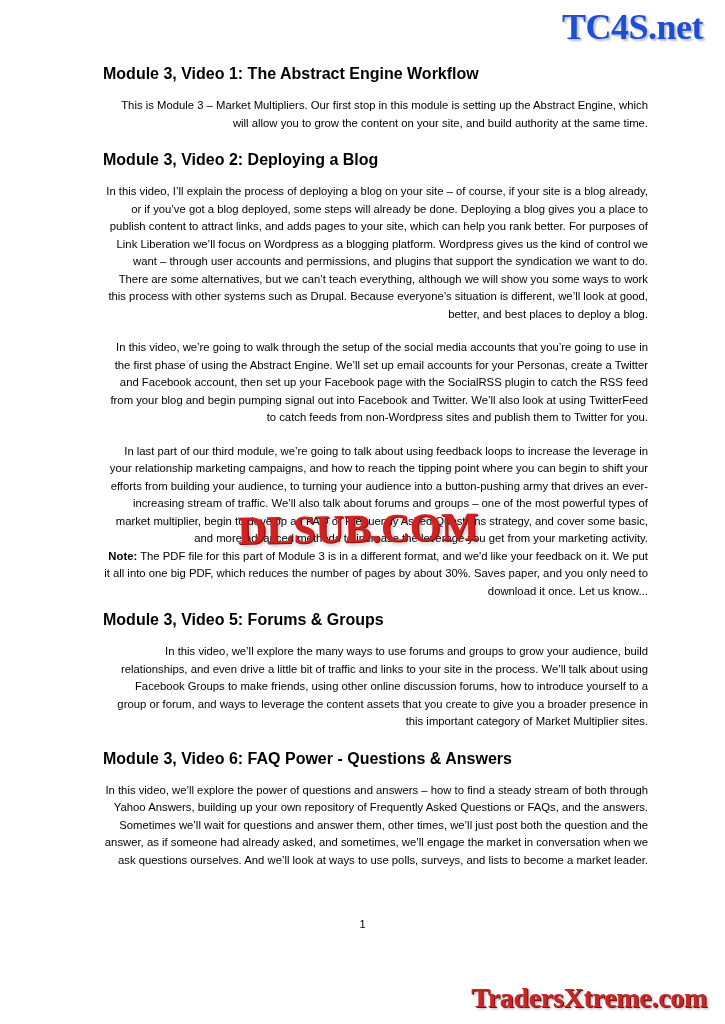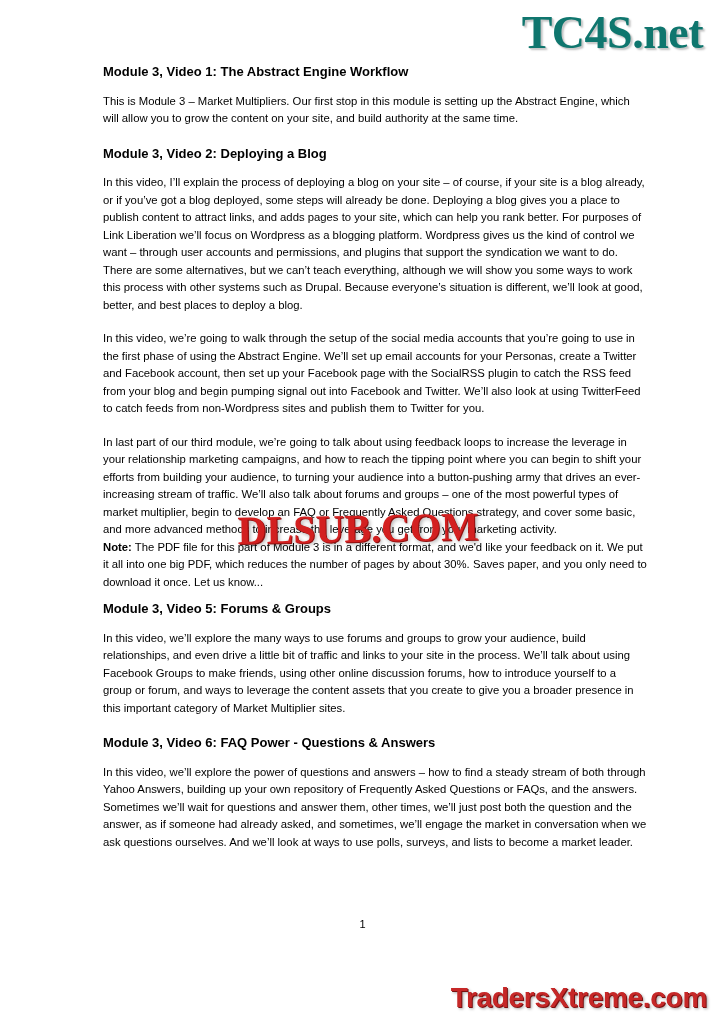--- a/index.html
+++ b/index.html
@@ -21,31 +21,31 @@
     width: 725px;
     height: 1024px;
     background: #ffffff;
   }
   .watermark-top {
     position: absolute;
     right: 22px;
     top: 6px;
     font-family: "Liberation Serif", serif;
     font-weight: bold;
-    font-size: 46px;
-    color: #0f766e;
+    font-size: 36px;
+    color: #1d4ed8;
     letter-spacing: -0.5px;
     text-shadow: 1px 1px 0 #c9c9c9, 2px 2px 2px rgba(0,0,0,0.25);
     user-select: none;
   }
   .watermark-bottom {
     position: absolute;
     right: 18px;
     bottom: 10px;
-    font-family: Liberation Sans, sans-serif;
+    font-family: Liberation Serif, serif;
     font-weight: bold;
     font-size: 28px;
     color: #c62828;
     letter-spacing: -0.3px;
     text-shadow: 1px 1px 0 #7a1010, 2px 2px 3px rgba(0,0,0,0.35);
     user-select: none;
   }
   .watermark-center {
     position: absolute;
     left: 50%;
@@ -60,30 +60,30 @@
     user-select: none;
     white-space: nowrap;
   }
   .content {
     position: absolute;
     left: 103px;
     top: 62px;
     width: 545px;
   }
   .heading {
-    font-size: 13px;
+    font-size: 16px;
     font-weight: bold;
     line-height: 1.5;
     margin: 0 0 11px 0;
   }
   .para {
     font-size: 11.3px;
     line-height: 1.55;
     margin: 0 0 16px 0;
-    text-align: left;
+    text-align: right;
   }
   .para.tight {
     margin-bottom: 8px;
   }
   .para .note-label {
     font-weight: bold;
   }
   .page-number {
     position: absolute;
     left: 0;

